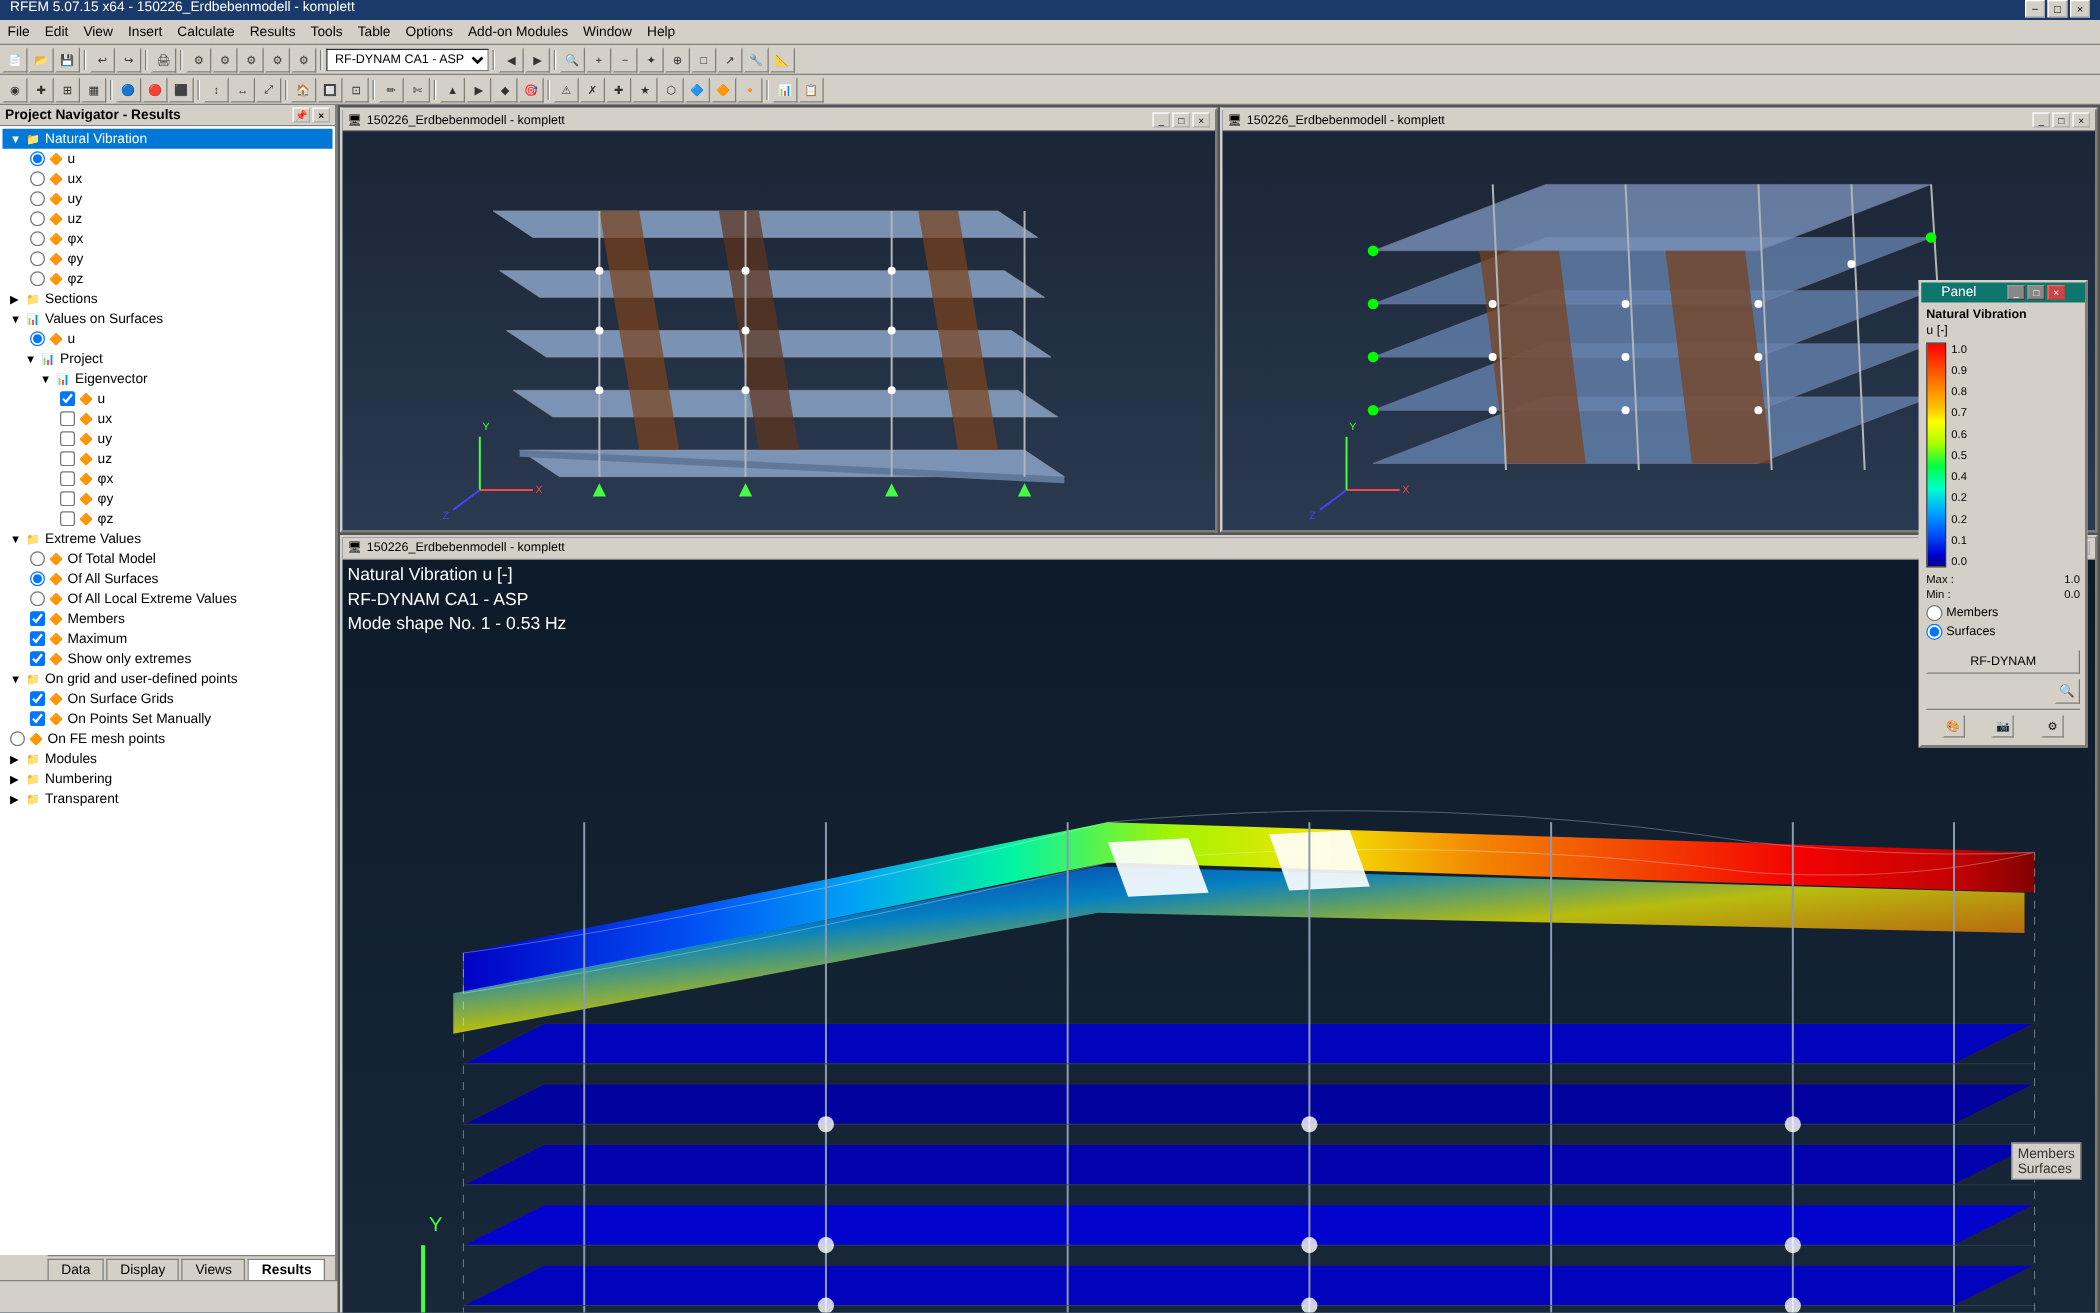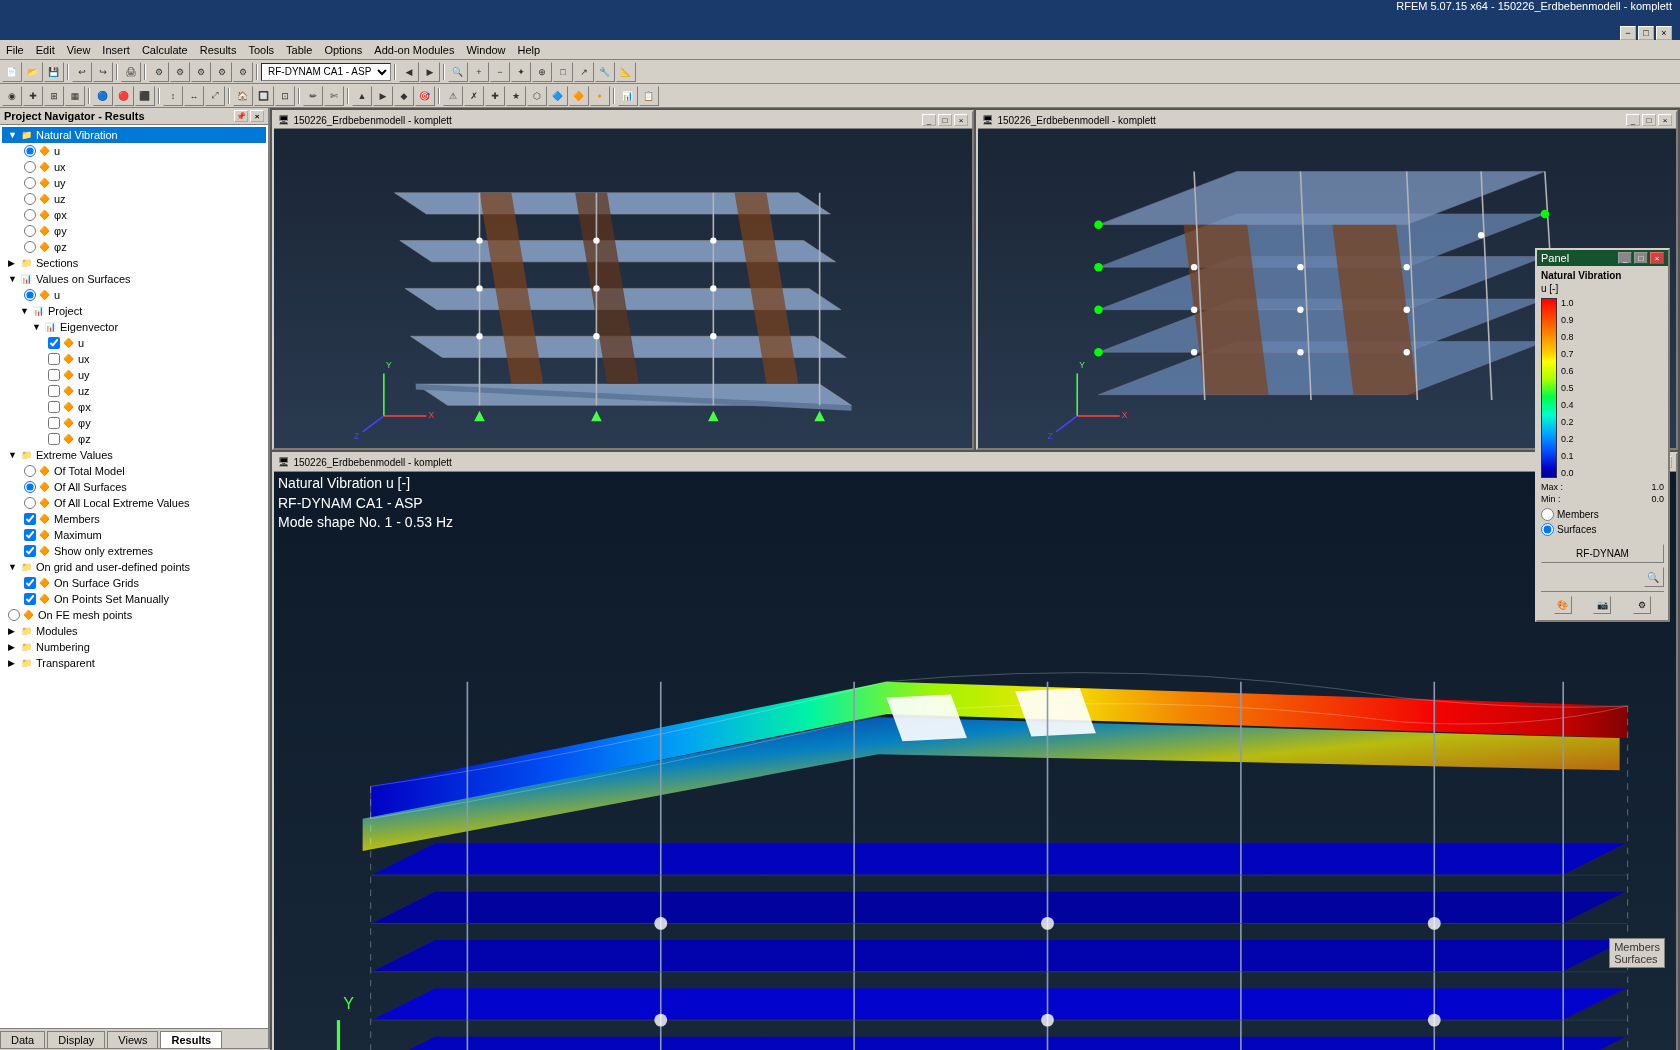--- a/index.html
+++ b/index.html
@@ -1,19 +1,19 @@
 <!DOCTYPE html>
 <html><head>
   <meta charset="utf-8">
   <style>
     * { box-sizing: border-box; margin: 0; padding: 0; }
     body { font-family: 'Segoe UI', Tahoma, sans-serif; font-size: 11px; background: #d4d0c8; overflow: hidden; width: 1680px; height: 1050px; }
     
     
-    #title-bar { background: #1a3a6b; color: white; height: 40px; display: flex; align-items: flex-end; padding: 0 8px; font-size: 11px; flex-direction: column; }
+    #title-bar { background: #1a3a6b; color: white; height: 16px; display: flex; align-items: flex-start; padding: 0 8px; font-size: 11px; }
     #title-bar .title { flex: 1; }
     #title-bar .win-controls { display: flex; gap: 2px; }
     #title-bar .win-btn { width: 16px; height: 14px; background: #d4d0c8; border: 1px outset #fff; font-size: 9px; display: flex; align-items: center; justify-content: center; cursor: pointer; color: #000; }
     
     
     #menu-bar { background: #d4d0c8; height: 20px; display: flex; align-items: center; border-bottom: 1px solid #808080; }
     #menu-bar span { padding: 2px 6px; font-size: 11px; cursor: pointer; }
     
     
     .toolbar { background: #d4d0c8; height: 24px; display: flex; align-items: center; border-bottom: 1px solid #808080; padding: 0 2px; gap: 1px; flex-wrap: wrap; }
@@ -31,39 +31,39 @@
     
     .tree-item { display: flex; align-items: center; padding: 1px 2px; cursor: pointer; white-space: nowrap; }
     .tree-item.selected { background: #0078d7; color: white; }
     .tree-indent { display: inline-block; }
     .tree-expand { width: 12px; display: inline-block; font-size: 9px; cursor: pointer; }
     .tree-icon { width: 14px; height: 14px; display: inline-flex; align-items: center; justify-content: center; margin-right: 2px; font-size: 9px; }
     .tree-checkbox { width: 12px; height: 12px; margin-right: 2px; }
     .tree-radio { width: 12px; height: 12px; margin-right: 2px; }
     
     
-    #bottom-tabs { height: 20px; background: #d4d0c8; display: flex; align-items: flex-end; border-top: 1px solid #808080; }
+    #bottom-tabs { height: 20px; background: #d4d0c8; display: flex; align-items: flex-end; border-top: 1px solid #808080; margin-left: 38px; }
     .bottom-tab { padding: 2px 10px; font-size: 11px; cursor: pointer; background: #d4d0c8; border: 1px solid #808080; border-bottom: none; margin-right: 2px; }
     .bottom-tab.active { background: white; font-weight: bold; }
     
     
     #right-area { flex: 1; display: flex; flex-direction: column; background: #6a8aaa; }
     .view-title { background: #d4d0c8; height: 18px; display: flex; align-items: center; padding: 0 4px; font-size: 10px; border-bottom: 1px solid #808080; }
     .view-title .icon { margin-right: 4px; font-size: 9px; }
     .view-controls { display: flex; gap: 2px; margin-left: auto; }
     .view-ctrl-btn { width: 14px; height: 12px; background: #d4d0c8; border: 1px outset #fff; font-size: 8px; display: flex; align-items: center; justify-content: center; cursor: pointer; }
     
     
     #status-bar { height: 20px; background: #d4d0c8; border-top: 1px solid #808080; display: flex; align-items: center; padding: 0 4px; font-size: 10px; }
     .status-btn { padding: 1px 6px; border: 1px outset #d4d0c8; font-size: 10px; cursor: pointer; margin-left: 4px; background: #d4d0c8; }
     .status-btn.active { border: 1px inset #808080; background: #c0c0c0; }
     
     
     #float-panel { position: absolute; right: 10px; top: 140px; width: 135px; background: #d4d0c8; border: 2px outset #d4d0c8; z-index: 100; }
-    #float-panel-title { background: #14532d; color: white; padding: 2px 4px; font-size: 11px; display: flex; align-items: flex-start; justify-content: space-between; }
+    #float-panel-title { background: #0f766e; color: white; padding: 2px 16px; font-size: 11px; display: flex; align-items: flex-start; justify-content: space-between; }
     #float-panel-content { padding: 4px; }
     
     
     #color-legend { display: flex; flex-direction: row; margin: 4px 0; }
     #legend-bar { width: 18px; height: 200px; background: linear-gradient(to bottom, #ff0000, #ff8800, #ffff00, #00ff00, #00ffff, #0000ff, #000088); border: 1px solid #333; }
     #legend-labels { display: flex; flex-direction: column; justify-content: space-between; padding-left: 4px; font-size: 9px; height: 200px; }
     
     
     .panel-radio-group { display: flex; flex-direction: column; gap: 2px; margin: 4px 0; font-size: 10px; }
     .panel-radio-item { display: flex; align-items: center; gap: 3px; }

